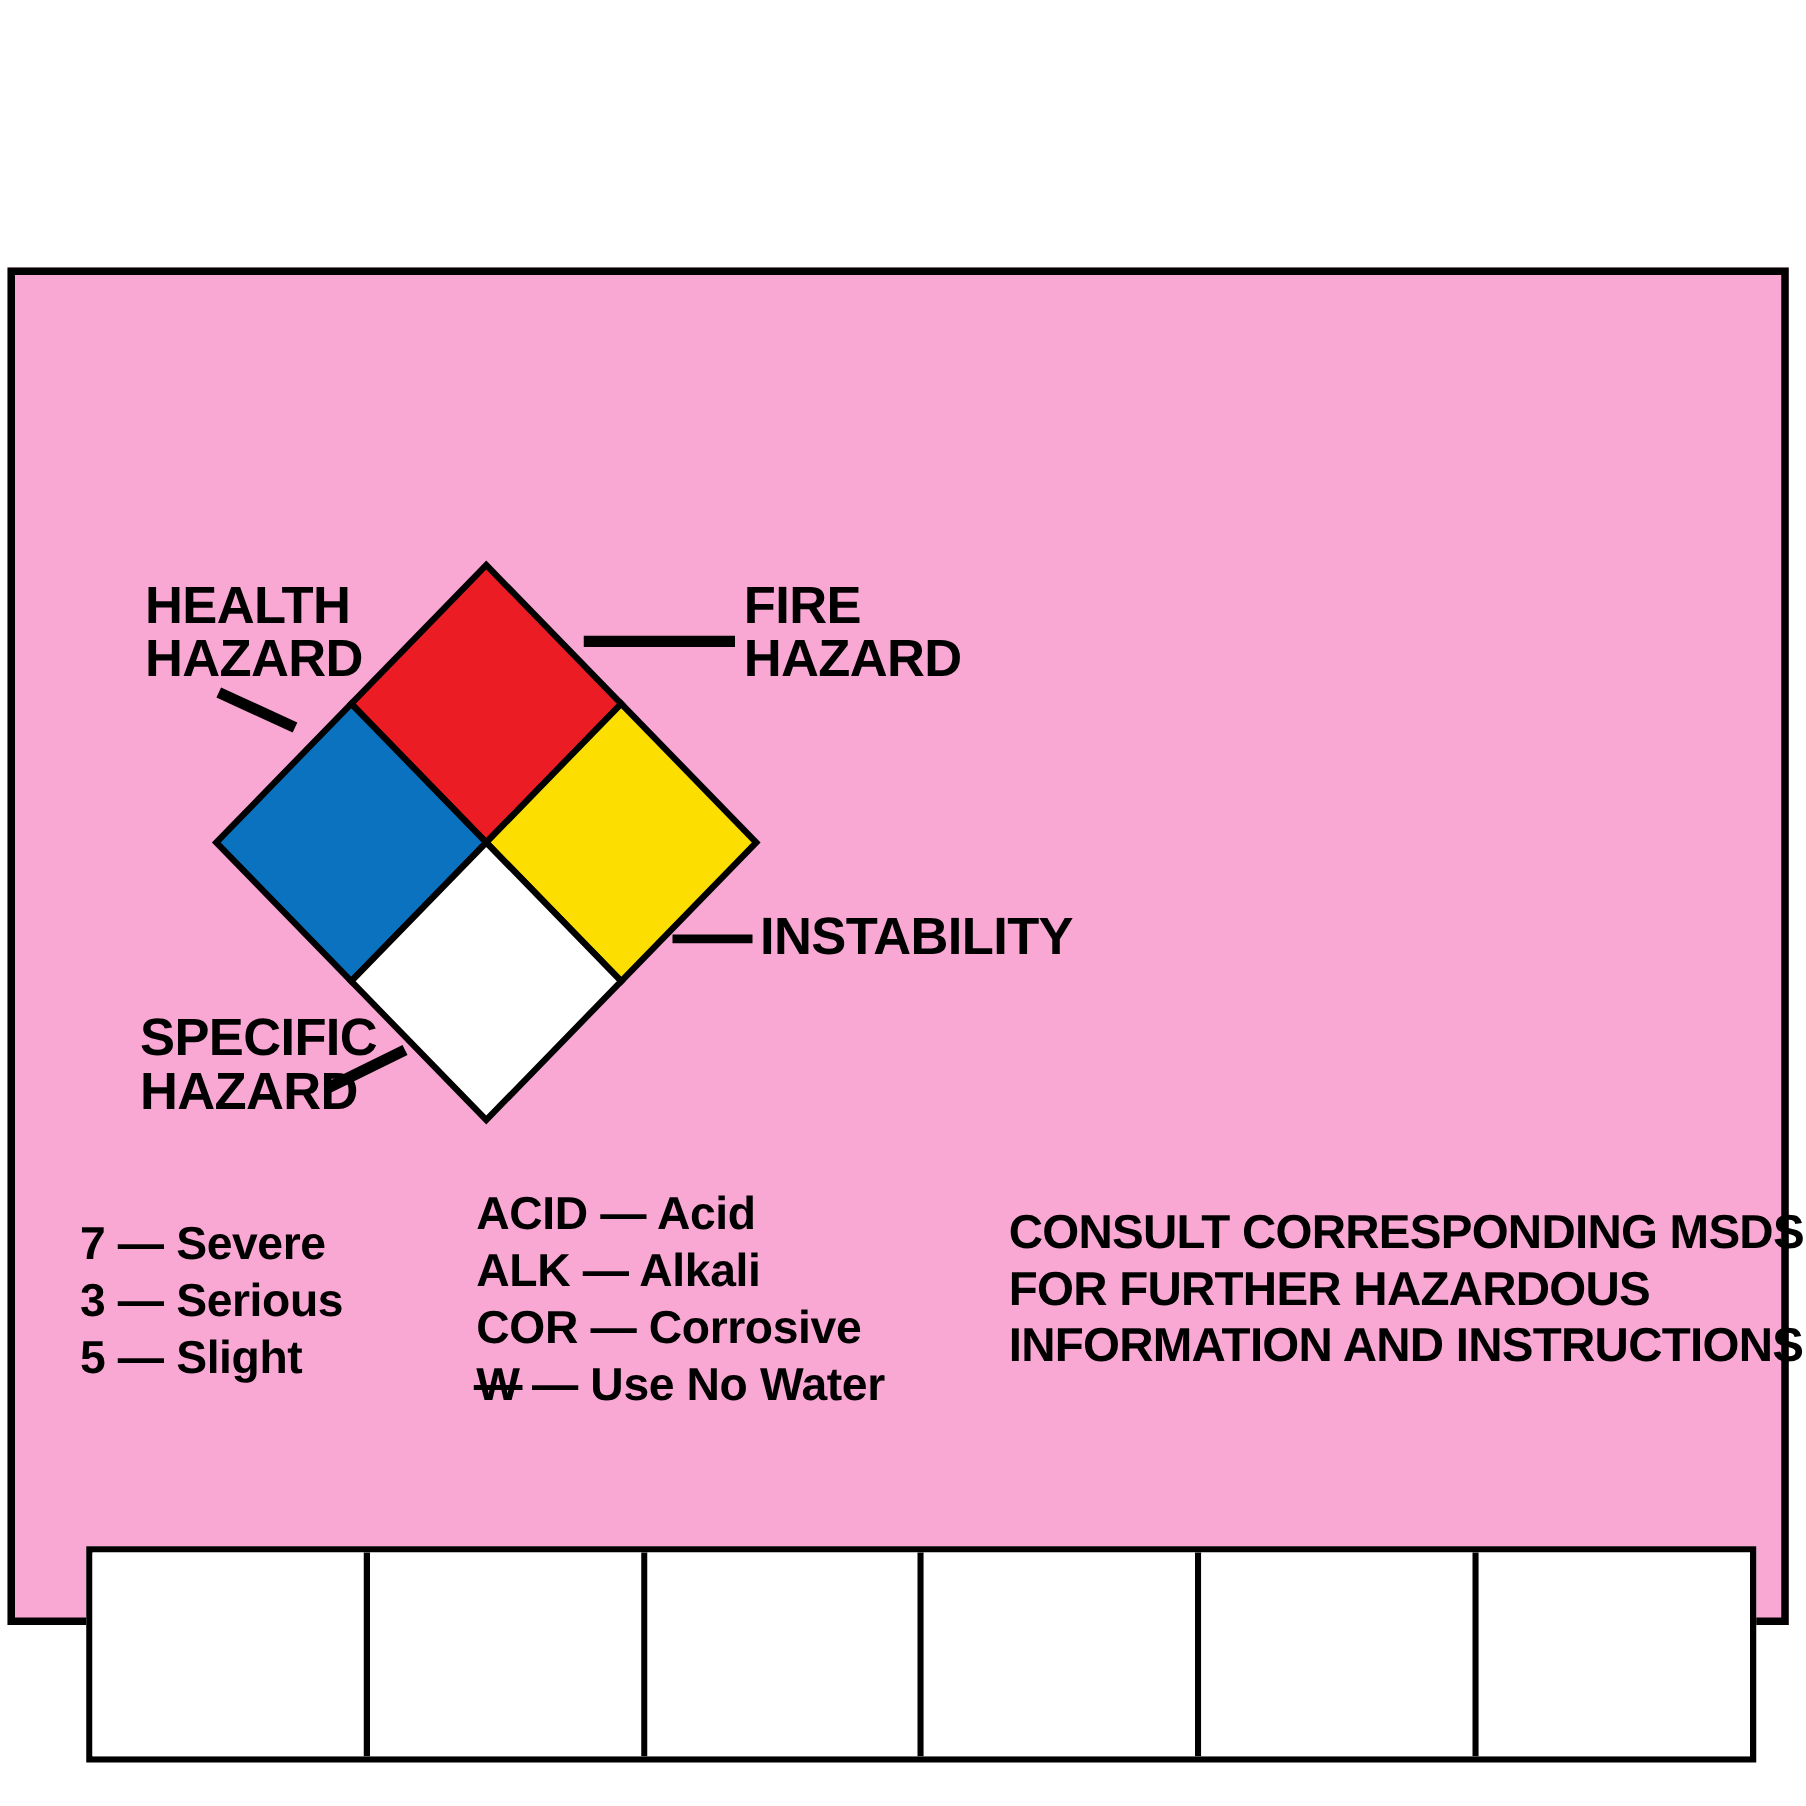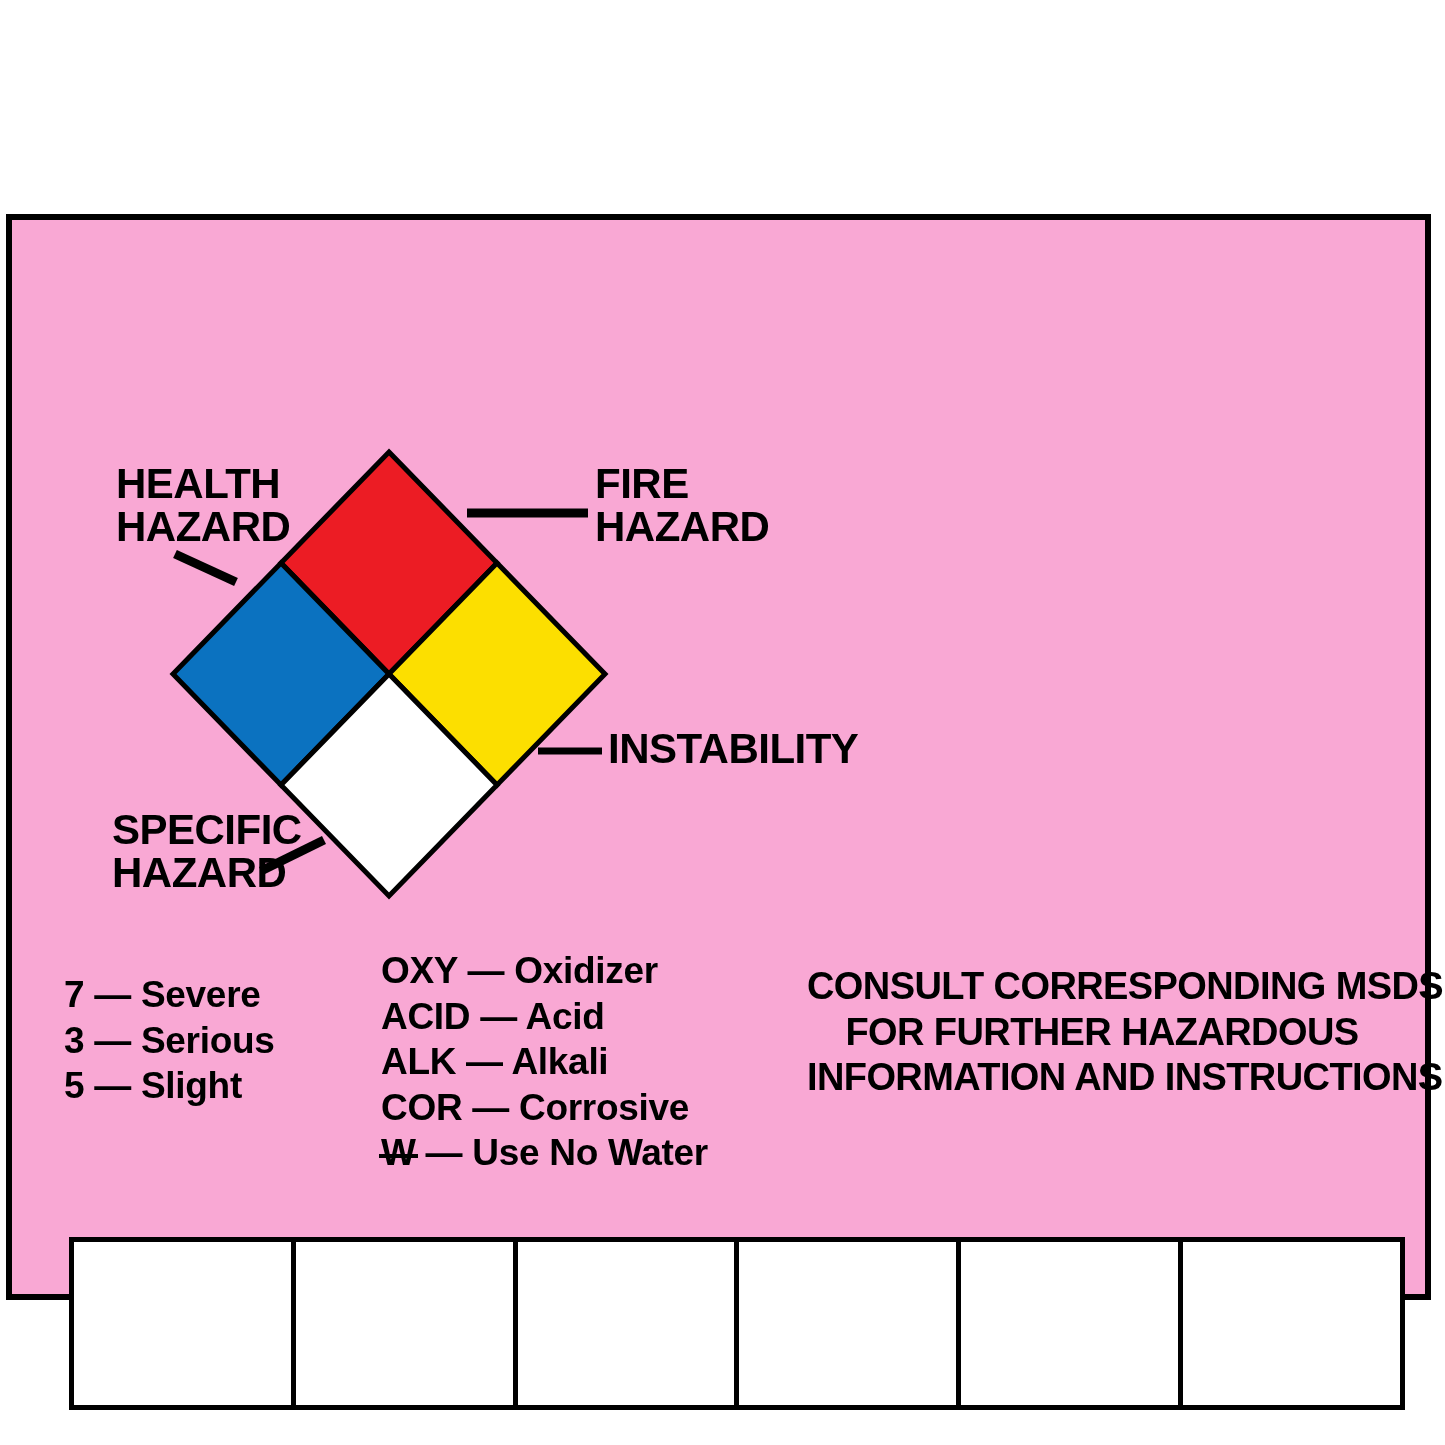--- a/index.html
+++ b/index.html
@@ -150,21 +150,20 @@
     top: 52%;
     height: 4px;
     background: #000000;
   }
 
   #msds-col {
     position: absolute;
     left: 795px;
     top: 8px;
     width: 590px;
-    text-align: center;
   }
   .msds-line {
     font-family: "Liberation Sans", sans-serif;
     font-weight: bold;
     font-size: 38px;
     line-height: 1.2;
     color: #000000;
     letter-spacing: -0.6px;
     white-space: nowrap;
   }
@@ -231,21 +230,20 @@
 
     <div id="info-columns">
 
       <ul class="ratings-list" id="ratings-col">
         <li class="rating-row">7 — Severe</li>
         <li class="rating-row">3 — Serious</li>
         <li class="rating-row">5 — Slight</li>
       </ul>
 
       <ul class="codes-list" id="codes-col">
-        <li class="code-row">OXY — Oxidizer</li>
         <li class="code-row">ACID — Acid</li>
         <li class="code-row">ALK — Alkali</li>
         <li class="code-row">COR — Corrosive</li>
         <li class="code-row"><span class="barred-w">W</span><span>&nbsp;— Use No Water</span></li>
       </ul>
 
       <div id="msds-col">
         <div class="msds-line">CONSULT CORRESPONDING MSDS</div>
         <div class="msds-line">FOR FURTHER HAZARDOUS</div>
         <div class="msds-line">INFORMATION AND INSTRUCTIONS.</div>

